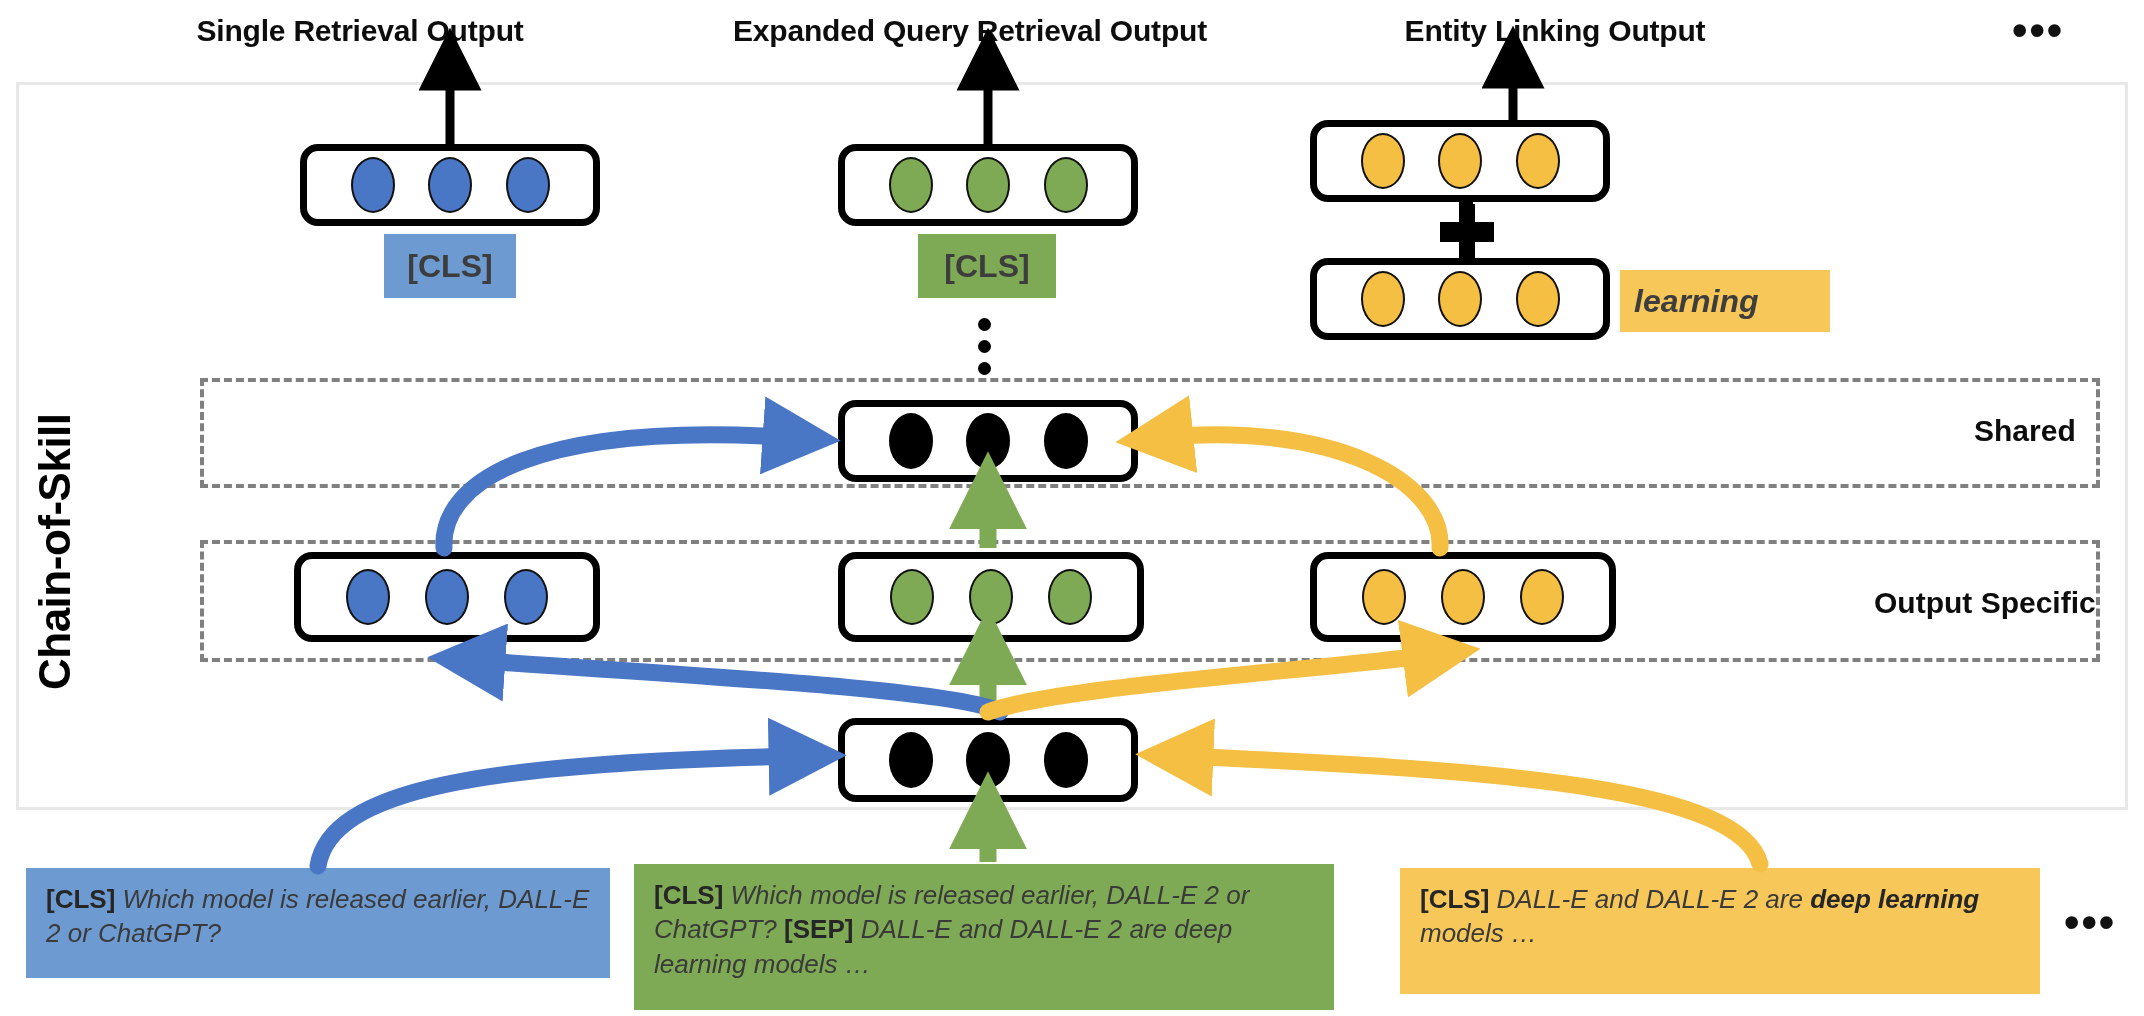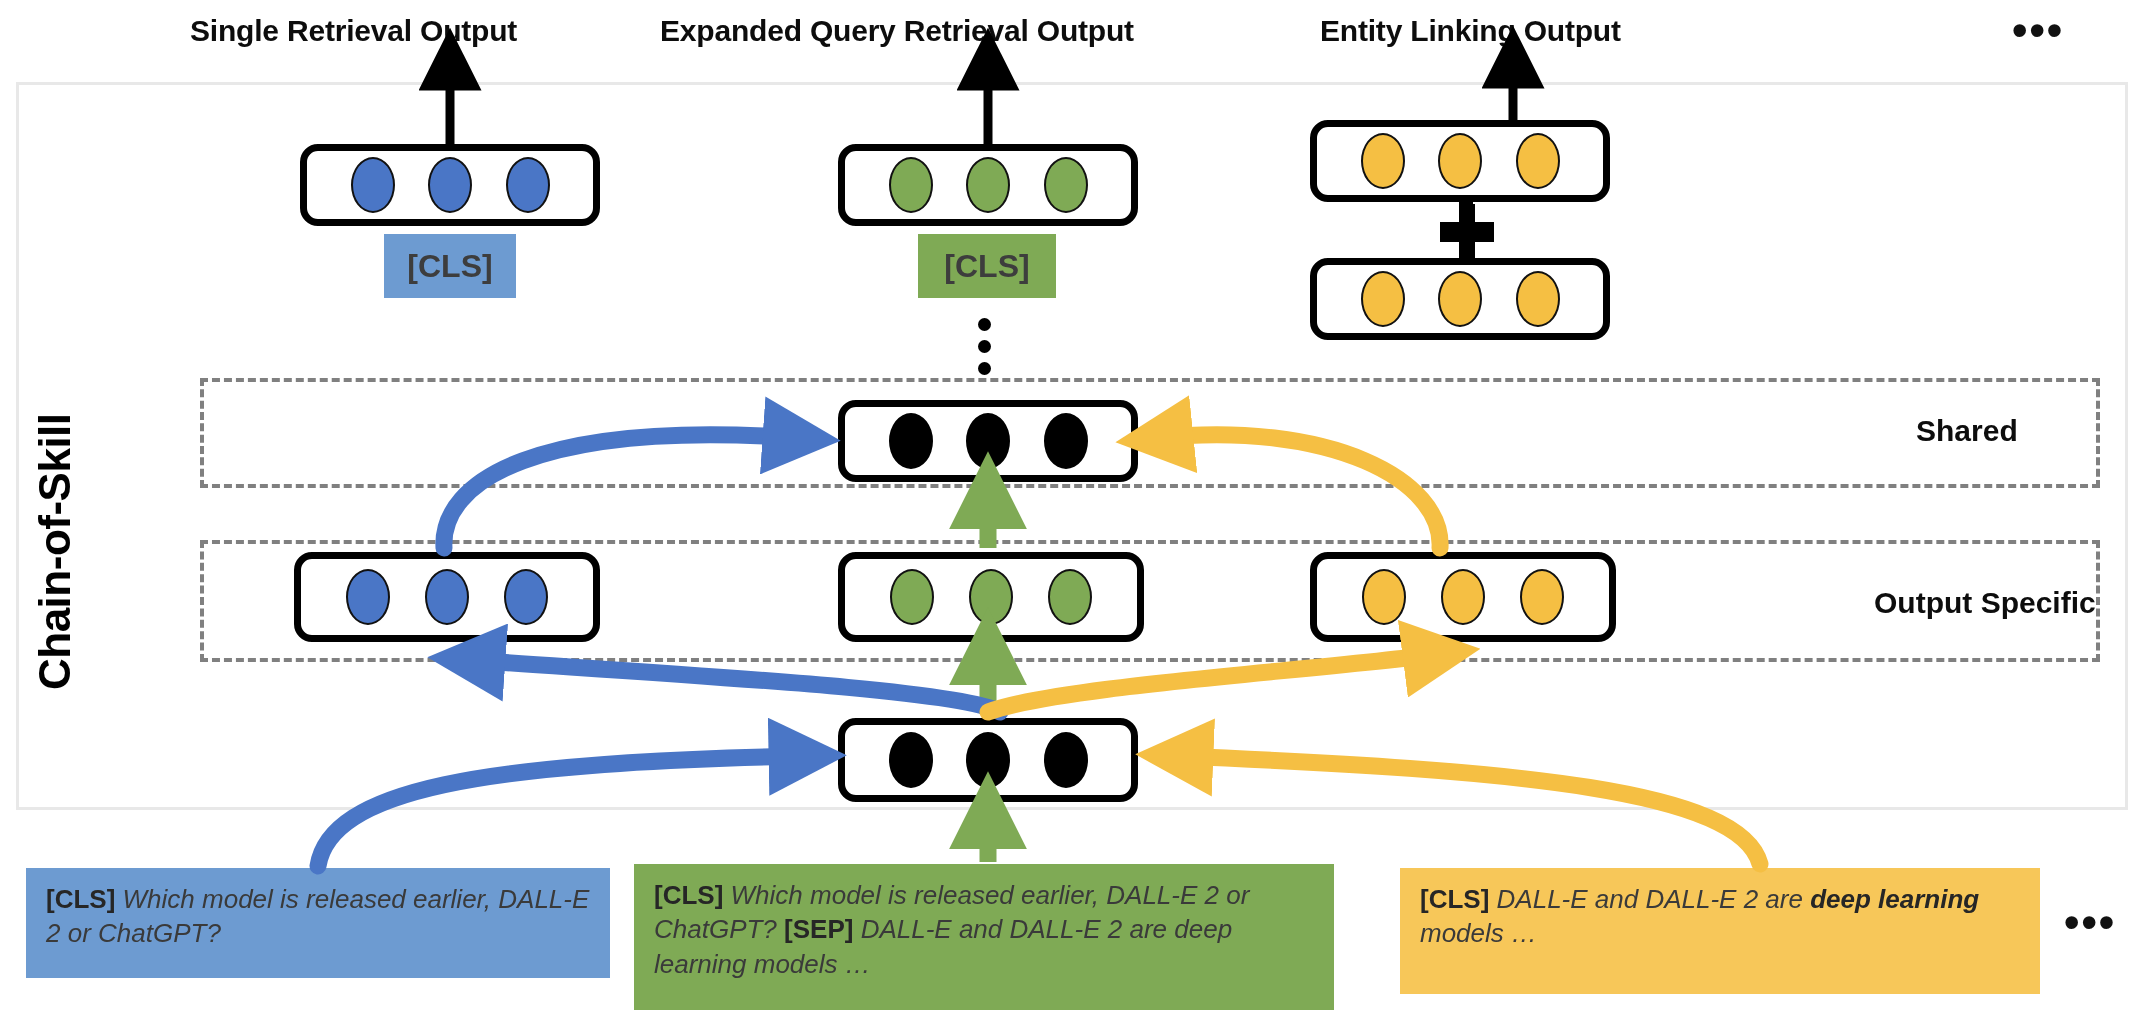--- a/index.html
+++ b/index.html
@@ -16,21 +16,21 @@
   }
   .abs{position:absolute;}
 
   
   .caption{
     font-weight:bold;
     font-size:30px;
     color:#0d0d0d;
     letter-spacing:-0.2px;
     white-space:nowrap;
-    text-align:left;
+    text-align:center;
   }
   .dots-h{
     font-size:44px;
     font-weight:bold;
     color:#111;
     letter-spacing:2px;
     line-height:1;
   }
 
   
@@ -136,21 +136,21 @@
 
   <div class="abs caption" style="left:660px;top:14px;width:620px;">Expanded Query Retrieval Output</div>
 
   <div class="abs dots-h" style="left:2012px;top:8px;">•••</div>
 
   <div class="abs outer-frame" style="left:16px;top:82px;width:2112px;height:728px;"></div>
 
   <div class="abs chain-label" style="left:30px;top:690px;">Chain-of-Skill</div>
 
   <div class="abs band" style="left:200px;top:378px;width:1900px;height:110px;"></div>
-  <div class="abs band-label" style="left:1916px;top:414px;">Shared</div>
+  <div class="abs band-label" style="left:1974px;top:414px;">Shared</div>
 
   <div class="abs band" style="left:200px;top:540px;width:1900px;height:122px;"></div>
   <div class="abs band-label" style="left:1874px;top:586px;">Output Specific</div>
 
   <div class="abs capsule" style="left:300px;top:144px;width:300px;height:82px;">
     <span class="node blue"></span>
     <span class="node blue"></span>
     <span class="node blue"></span>
   </div>
   <div class="abs chip blue" style="left:384px;top:234px;width:132px;height:64px;justify-content:center;">[CLS]</div>
@@ -177,20 +177,21 @@
   <div class="abs plusglyph" style="left:1440px;top:204px;width:54px;height:56px;">
     <span class="hb" style="left:19px;top:0;width:16px;height:56px;"></span>
     <span class="hb" style="left:0;top:18px;width:54px;height:20px;"></span>
   </div>
 
   <div class="abs capsule" style="left:1310px;top:258px;width:300px;height:82px;">
     <span class="node orange"></span>
     <span class="node orange"></span>
     <span class="node orange"></span>
   </div>
+  <div class="abs chip orange" style="left:1620px;top:270px;width:210px;height:62px;">learning</div>
 
   <div class="abs capsule" style="left:838px;top:400px;width:300px;height:82px;">
     <span class="node black"></span>
     <span class="node black"></span>
     <span class="node black"></span>
   </div>
 
   <div class="abs capsule" style="left:294px;top:552px;width:306px;height:90px;">
     <span class="node blue"></span>
     <span class="node blue"></span>

